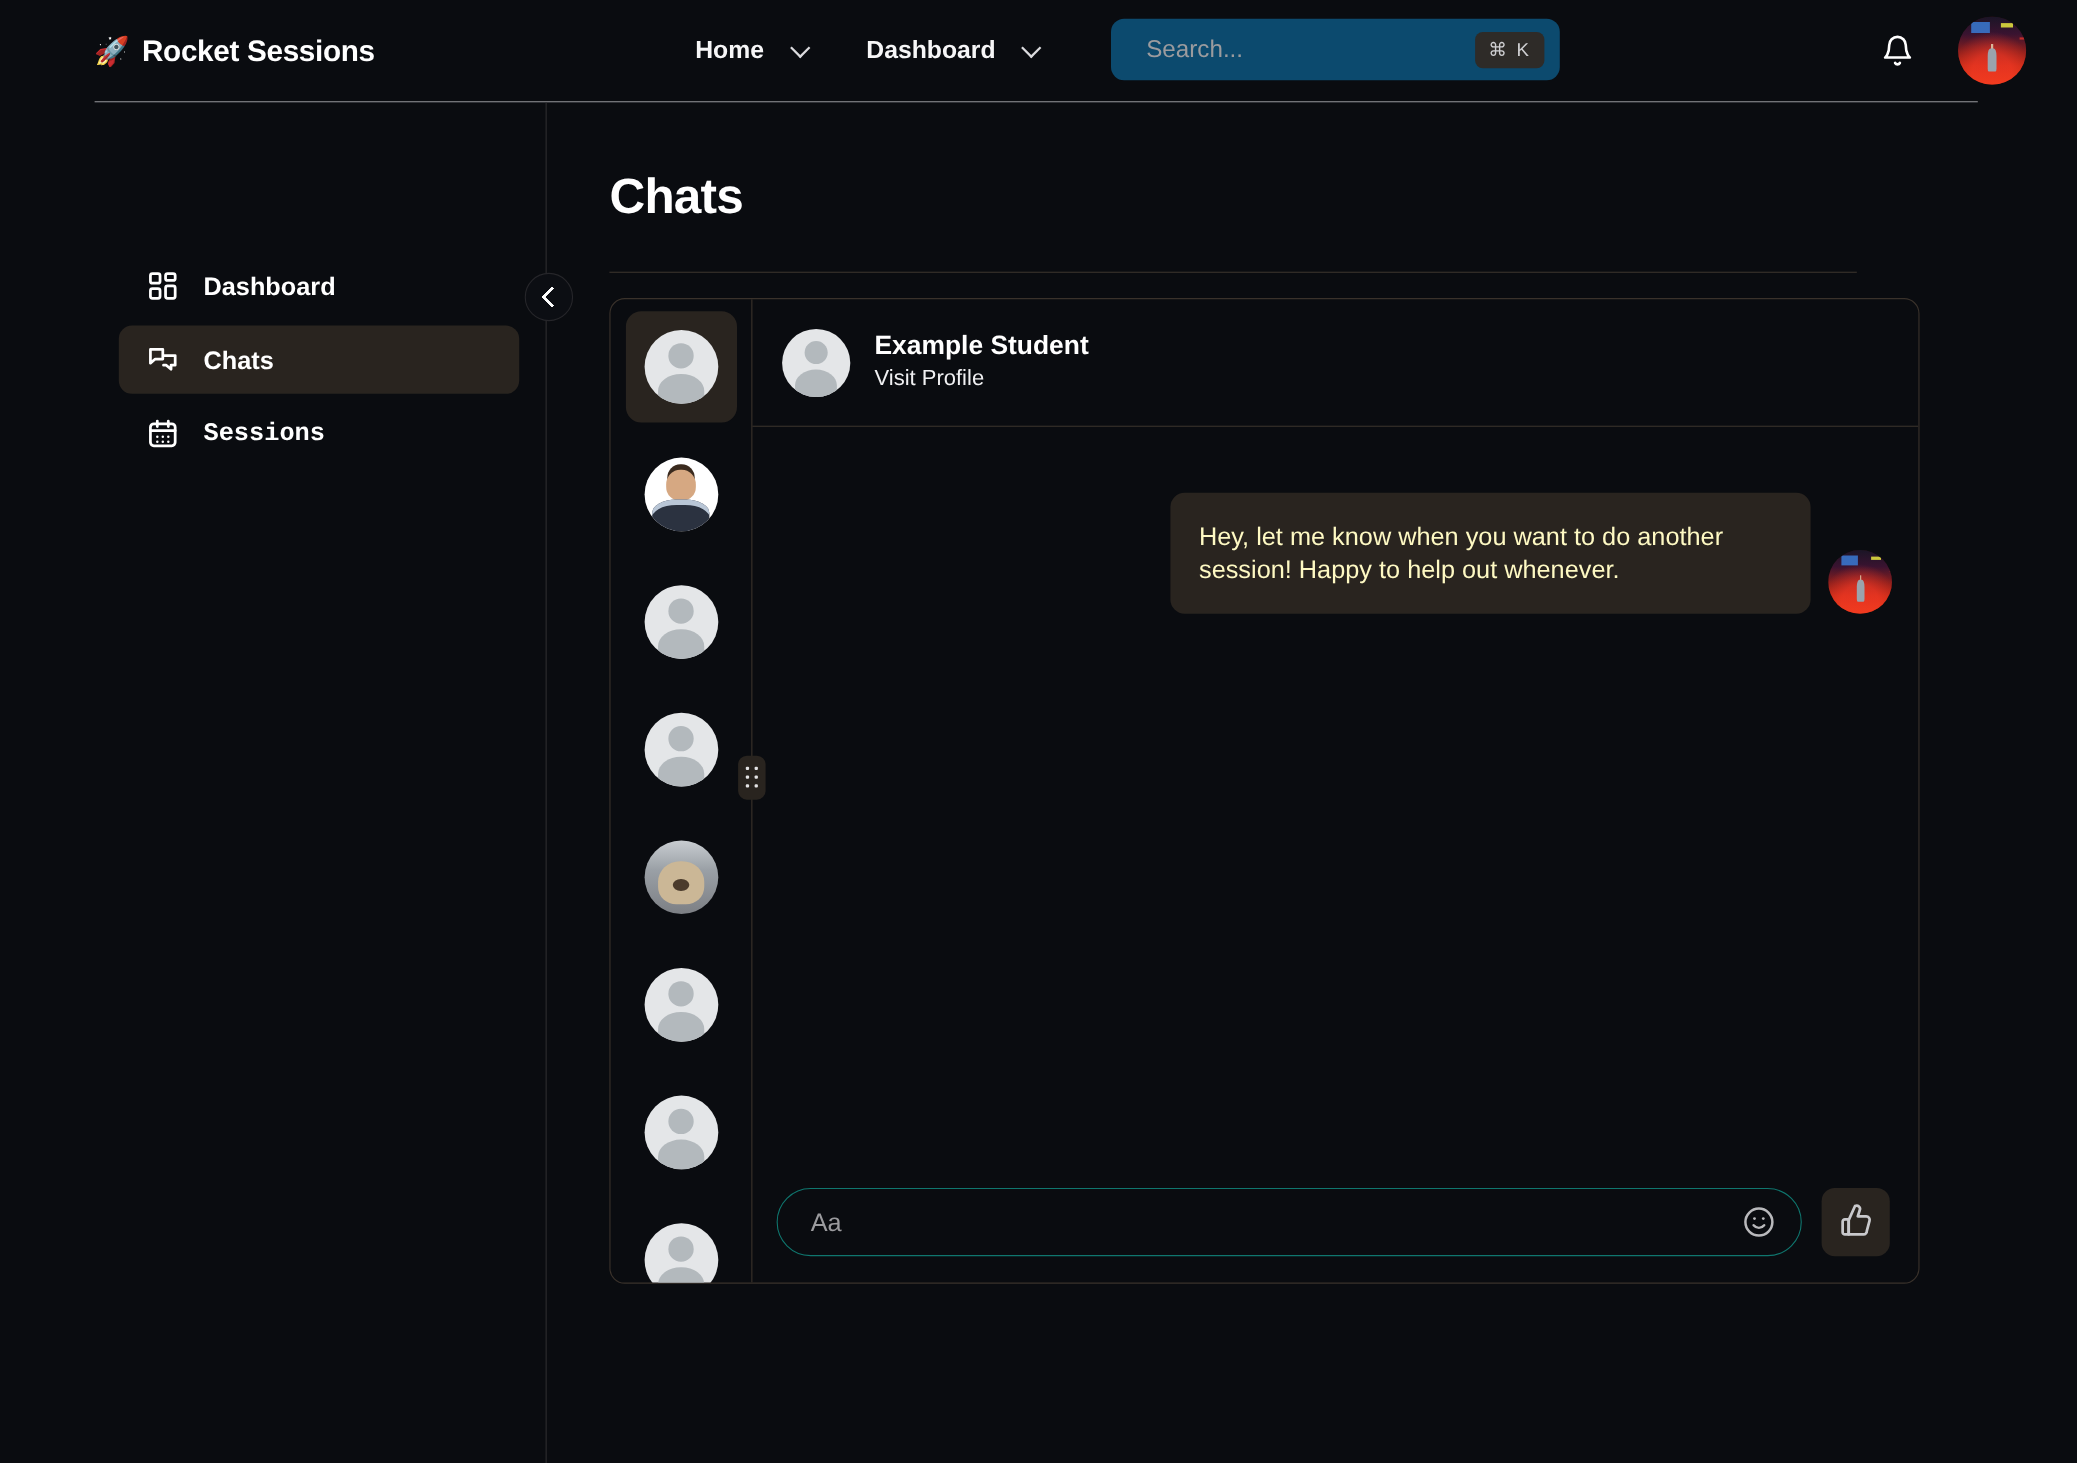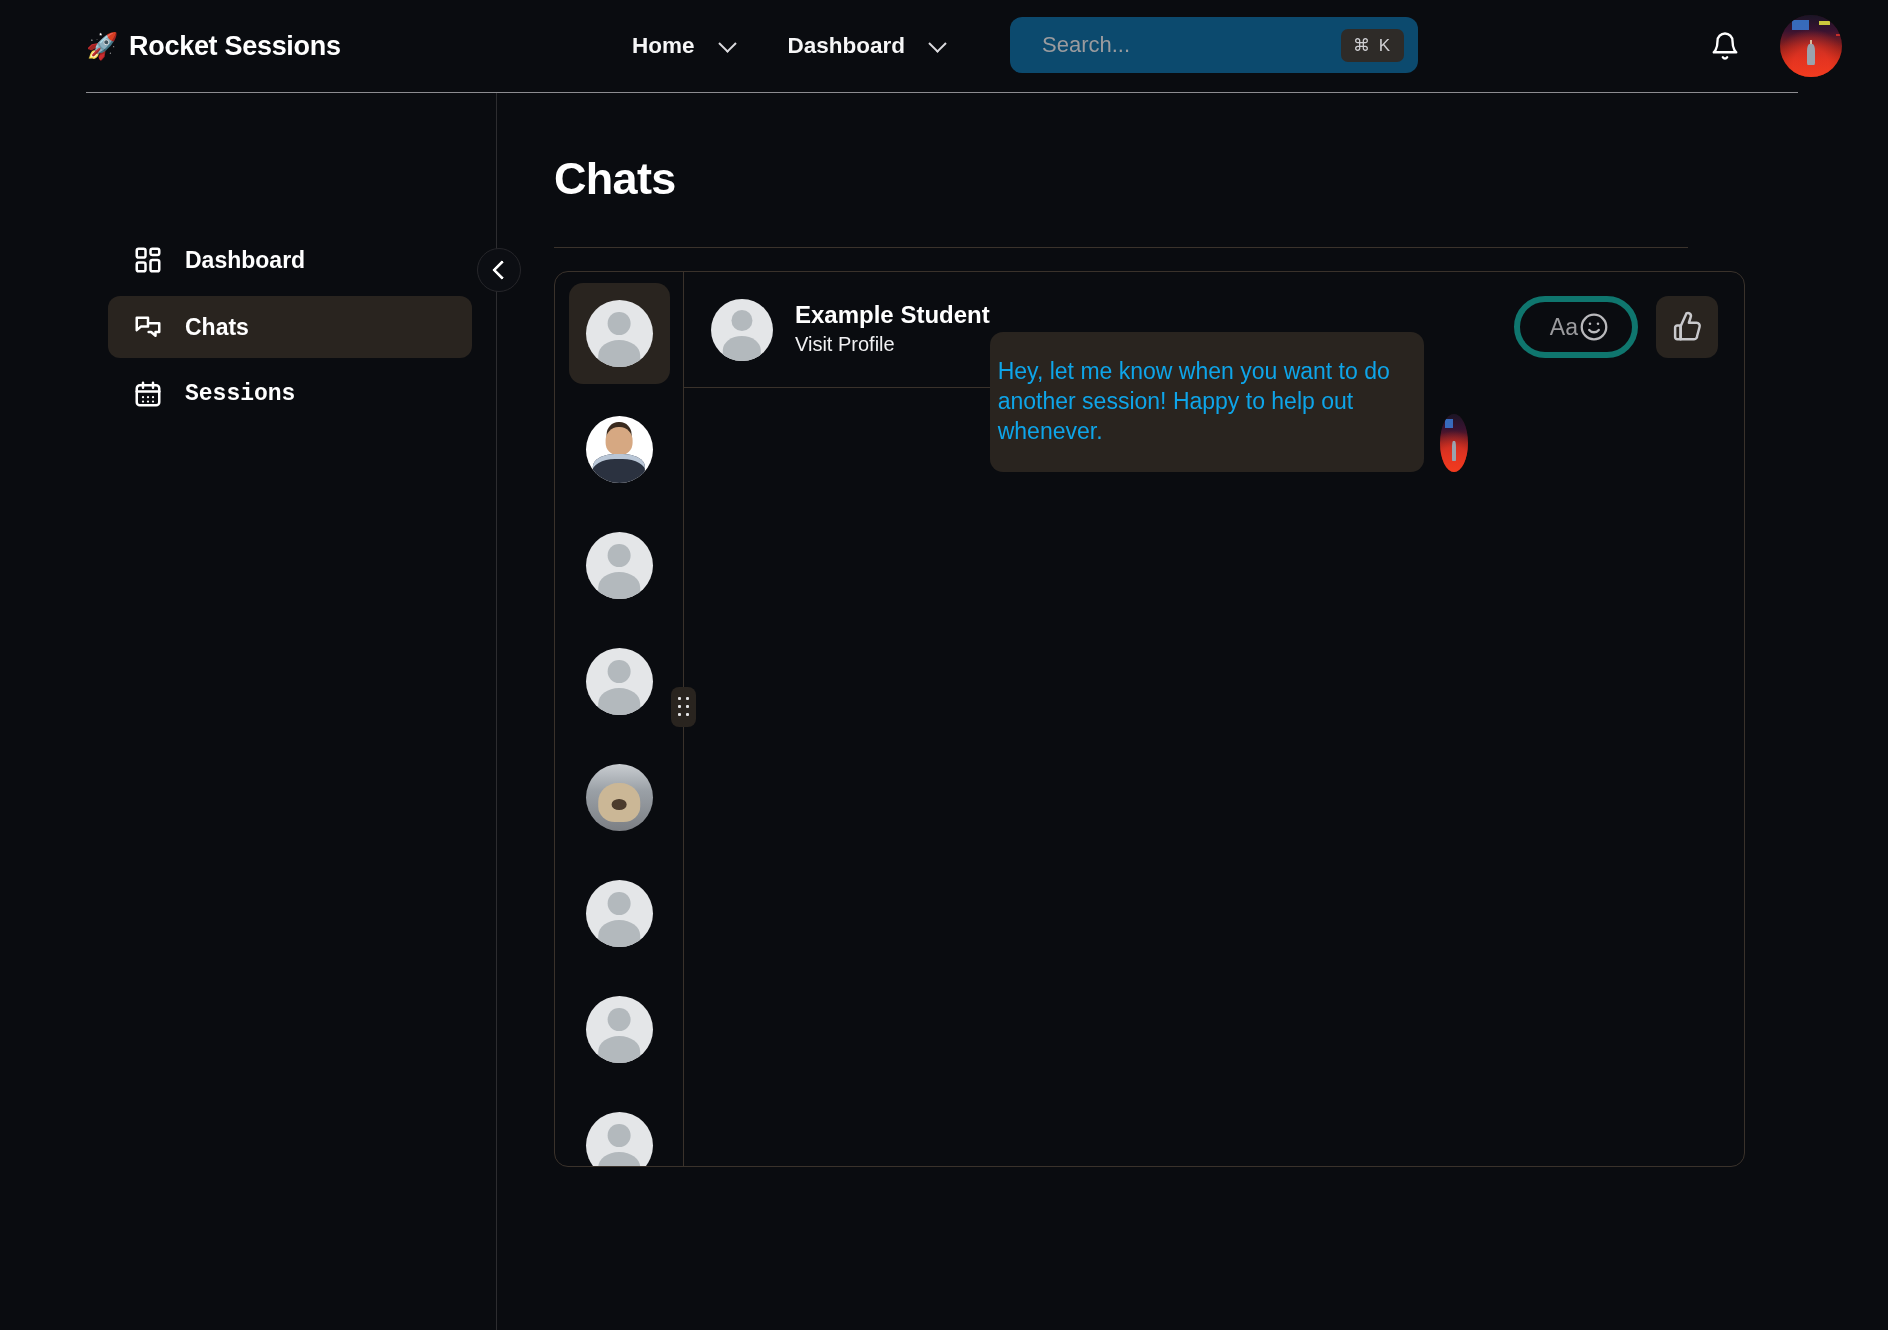--- a/index.html
+++ b/index.html
@@ -344,21 +344,21 @@
     display: block;
     width: 3px; height: 3px;
     background: #e3e3e5;
     border-radius: 1px;
   }
 
   
   .conv-pane {
     flex: 1;
     display: flex;
-    flex-direction: row;
+    flex-direction: column;
     min-width: 0;
   }
   .conv-header {
     height: 116px;
     border-bottom: 1px solid #3a322b;
     display: flex;
     align-items: center;
     gap: 22px;
     padding-left: 27px;
     flex: none;
@@ -376,38 +376,38 @@
     right: 24px;
     top: 60px;
     display: flex;
     align-items: flex-end;
     gap: 16px;
   }
   .bubble {
     max-width: 582px;
     background: #29241f;
     border-radius: 13px;
-    padding: 24px 8px 26px;
+    padding: 24px 26px 26px;
     font-size: 23px;
     line-height: 1.31;
-    color: #0ea5e9;
+    color: #fef9c3;
   }
 
   .composer {
     height: 110px;
     display: flex;
     align-items: center;
     gap: 18px;
     padding: 0 26px 0 22px;
     flex: none;
   }
   .input-wrap {
     flex: 1;
     height: 62px;
-    border: 6px solid #0f766e;
+    border: 1px solid #0f766e;
     border-radius: 31px;
     display: flex;
     align-items: center;
     padding: 0 22px 0 30px;
     cursor: text;
   }
   .input-placeholder { flex: 1; font-size: 23px; color: #9b9b9e; }
   .emoji-btn { width: 32px; height: 32px; cursor: pointer; }
   .like-btn {
     width: 62px; height: 62px;

